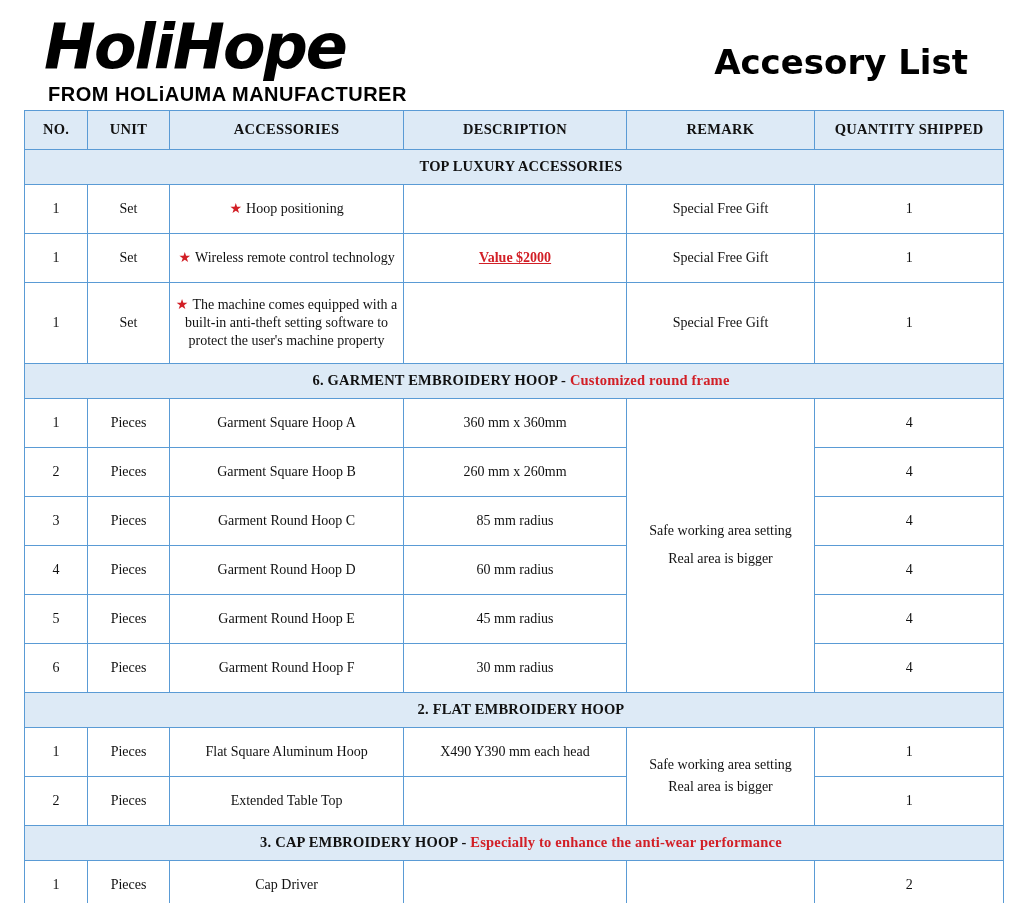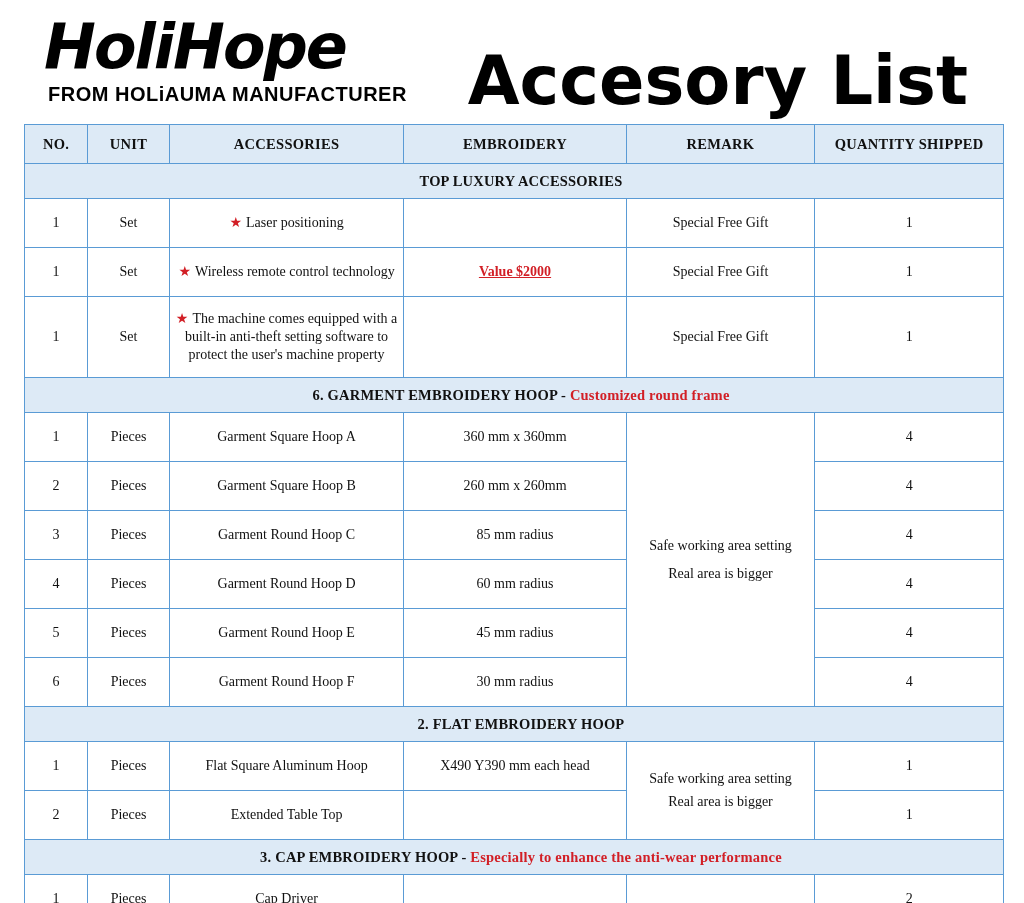--- a/index.html
+++ b/index.html
@@ -49,21 +49,21 @@
     font-weight: bold;
     font-size: 20px;
     letter-spacing: 0.5px;
     color: #000;
     margin-top: 6px;
     margin-left: 4px;
   }
   .doc-title {
     font-family: "DejaVu Sans", sans-serif;
     font-weight: bold;
-    font-size: 67px;
+    font-size: 34px;
     color: #000;
     margin-top: 24px;
     margin-right: 24px;
     white-space: nowrap;
   }
 
   
   .table-wrap {
     padding: 0 20px 0 24px;
     box-sizing: border-box;
@@ -159,36 +159,36 @@
         <col class="col-acc">
         <col class="col-desc">
         <col class="col-remark">
         <col class="col-qty">
       </colgroup>
       <thead>
         <tr>
           <th>NO.</th>
           <th>UNIT</th>
           <th>ACCESSORIES</th>
-          <th>EMBROIDERY</th>
+          <th>DESCRIPTION</th>
           <th>REMARK</th>
           <th>QUANTITY SHIPPED</th>
         </tr>
       </thead>
       <tbody>
 
         <tr class="section">
           <td colspan="6">TOP LUXURY ACCESSORIES</td>
         </tr>
 
         <tr>
           <td class="row-h">1</td>
           <td>Set</td>
           <td class="lux-text">
-            <span class="star">★</span><span>Laser positioning</span>
+            <span class="star">★</span><span>Hoop positioning</span>
           </td>
           <td></td>
           <td>Special  Free Gift</td>
           <td>1</td>
         </tr>
 
         <tr>
           <td class="row-h">1</td>
           <td>Set</td>
           <td class="lux-text">

